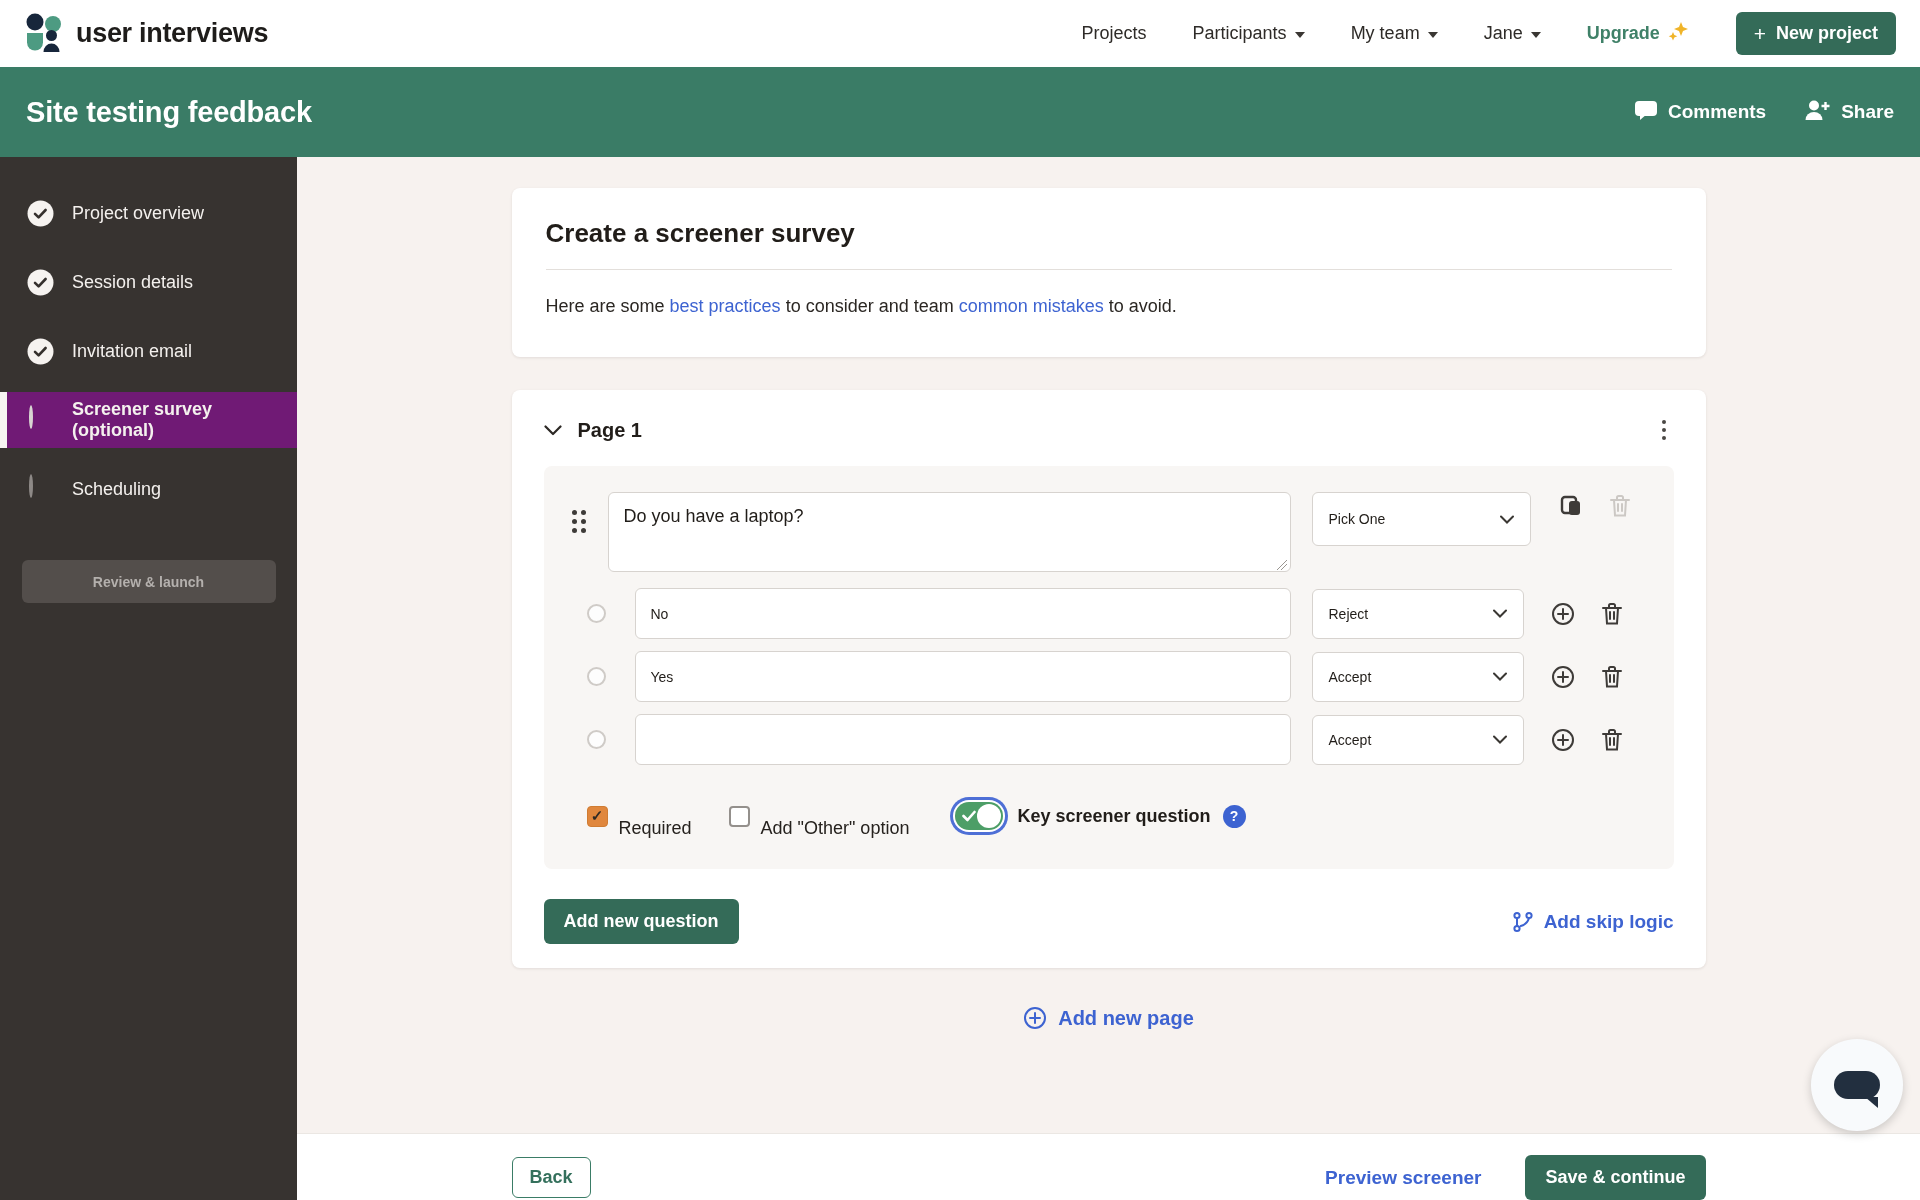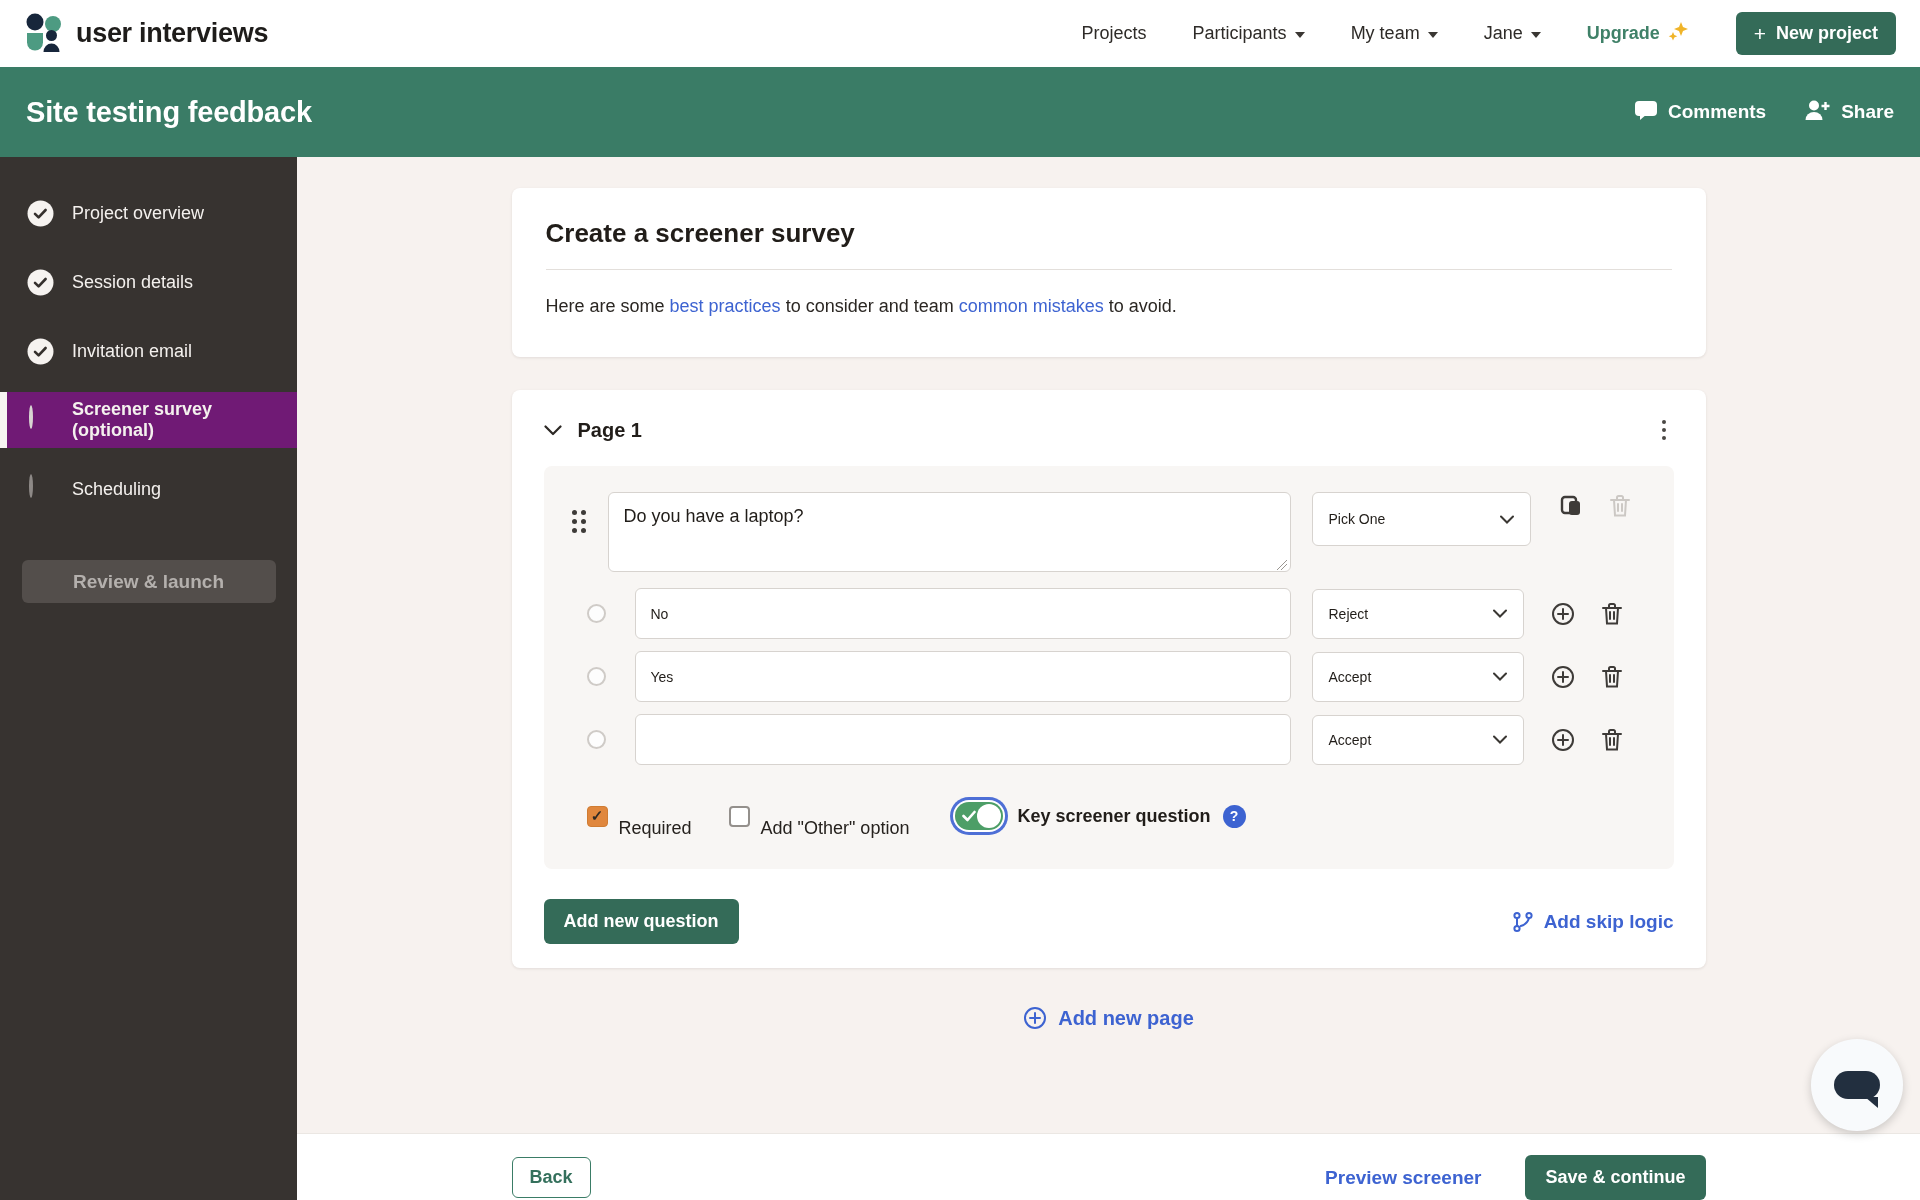--- a/index.html
+++ b/index.html
@@ -29,21 +29,21 @@
   .main { flex:1; display:flex; flex-direction:column; background:#f7f2ef; }
   .main-scroll { flex:1; overflow:hidden; }
   .content-col { width:1194px; margin:0 auto; }
 
   
   .step { height:56px; margin-bottom:13px; display:flex; align-items:center; gap:18px; padding-left:27px; color:#f4f1ee; font-size:18px; cursor:pointer; }
   .step.active { background:#701a75; border-left:7px solid #f7f4f1; padding-left:20px; font-weight:700; }
   .step-icon { width:27px; height:27px; flex:none; }
   .circle-empty { width:23px; height:23px; border:2px solid #d8d5d2; border-radius:50%; margin:2px; }
   .step.dim .circle-empty { border-color:#8d8986; }
-  .review-btn { margin:30px auto 0; width:254px; height:43px; background:#534e4b; color:#b4b0ad; font-size:19px; font-weight:700; border:none; border-radius:6px; cursor:pointer; }
+  .review-btn { margin:30px auto 0; width:254px; height:43px; background:#534e4b; color:#b4b0ad; font-size:14px; font-weight:700; border:none; border-radius:6px; cursor:pointer; }
 
   
   .card { background:#ffffff; border-radius:8px; box-shadow:0 1px 3px rgba(40,30,20,0.10); }
   .intro-card { margin-top:31px; padding:30px 34px 40px; }
   .intro-card h2 { font-size:26px; font-weight:700; color:#211d19; }
   .intro-divider { border:none; border-top:1px solid #e3dfdb; margin:20px 0 26px; }
   .intro-card p { font-size:18px; color:#2b2723; }
   a.link { color:#3d63d1; text-decoration:none; cursor:pointer; }
 
   .page-card { margin-top:33px; padding:26px 32px 24px; }

